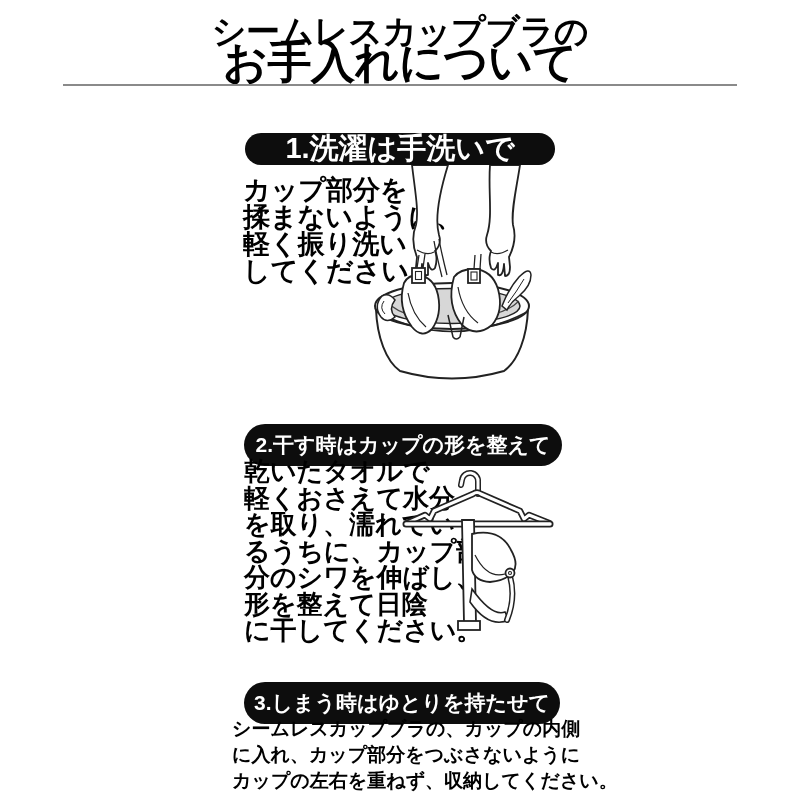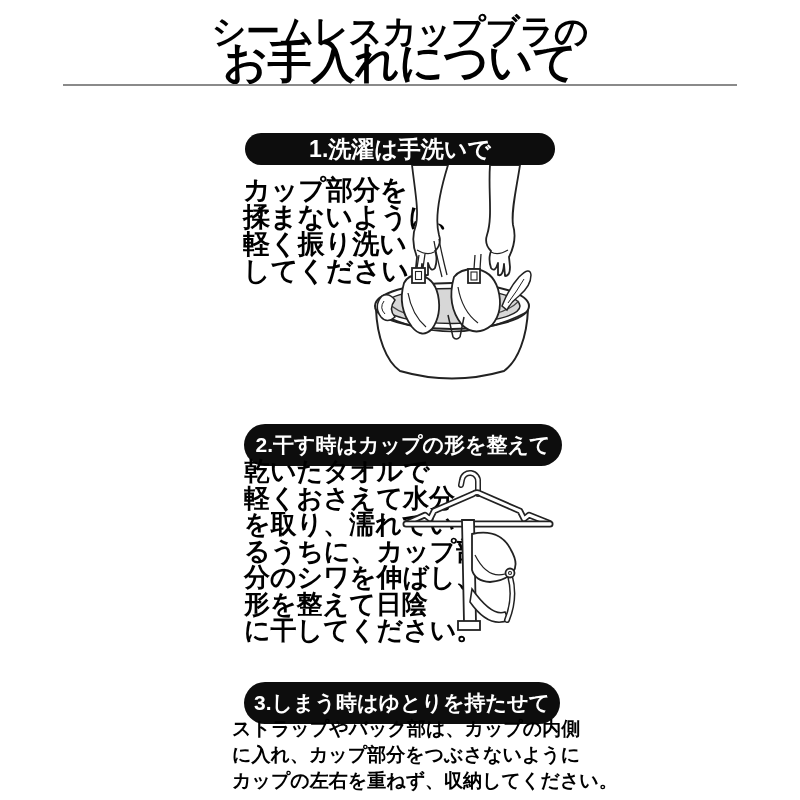--- a/index.html
+++ b/index.html
@@ -16,21 +16,21 @@
   }
   #title1{top:16px;font-size:34px;line-height:30px;}
   #title2{top:41px;font-size:44px;line-height:42px;}
   #divider{top:84px;left:63px;width:674px;height:2px;background:#8a8a8a;}
   .badge{
     background:#0d0d0d;color:#fff;border-radius:999px;
     display:flex;align-items:center;justify-content:center;
     font-weight:bold;white-space:nowrap;
     font-family:"Liberation Sans","DejaVu Sans",sans-serif;
   }
-  #badge1{left:245px;top:133px;width:310px;height:32px;font-size:23px;}
+  #badge1{left:245px;top:133px;width:310px;height:32px;font-size:29px;}
   #badge2{left:244px;top:424px;width:318px;height:42px;font-size:21px;}
   #badge3{left:244px;top:682px;width:316px;height:42px;font-size:21px;}
   .body-text{
     font-family:"Liberation Serif","DejaVu Serif",serif;
     font-weight:bold;color:#000;white-space:pre-line;
   }
   #body1{left:243px;top:177px;font-size:27px;line-height:27px;}
   #body2{left:244px;top:459px;font-size:26px;line-height:26.5px;}
   #body3{left:232px;top:716px;font-size:19px;line-height:26px;}
   #illus1{left:370px;top:165px;}
@@ -113,15 +113,15 @@
     <path d="M 108 116 Q 114 138 105 160" fill="none" stroke="#222222" stroke-width="6" stroke-linecap="round"></path>
     <path d="M 108 116 Q 114 138 105 160" fill="none" stroke="#ffffff" stroke-width="3" stroke-linecap="round"></path>
     <path d="M 70 74 Q 98 68 109 90 Q 117 104 111 112 Q 103 121 88 122 Q 73 121 70 110 Z" fill="#ffffff" stroke="#222222" stroke-width="1.8"></path>
     <path d="M 73 95 Q 85 119 103 114" fill="none" stroke="#222222" stroke-width="1.2"></path>
     <circle cx="108" cy="113" r="4.5" fill="#ffffff" stroke="#222222" stroke-width="1.8"></circle>
     <circle cx="108" cy="113" r="1.5" fill="none" stroke="#222222" stroke-width="1.1"></circle>
   </g>
 </svg>
 
 <div class="abs badge" id="badge3">3.しまう時はゆとりを持たせて</div>
-<div class="abs body-text" id="body3">ストラップやバック部は、カップの内側
+<div class="abs body-text" id="body3">シームレスカップブラの、カップの内側
 に入れ、カップ部分をつぶさないように
 カップの左右を重ねず、収納してください。</div>
 
 </body></html>

